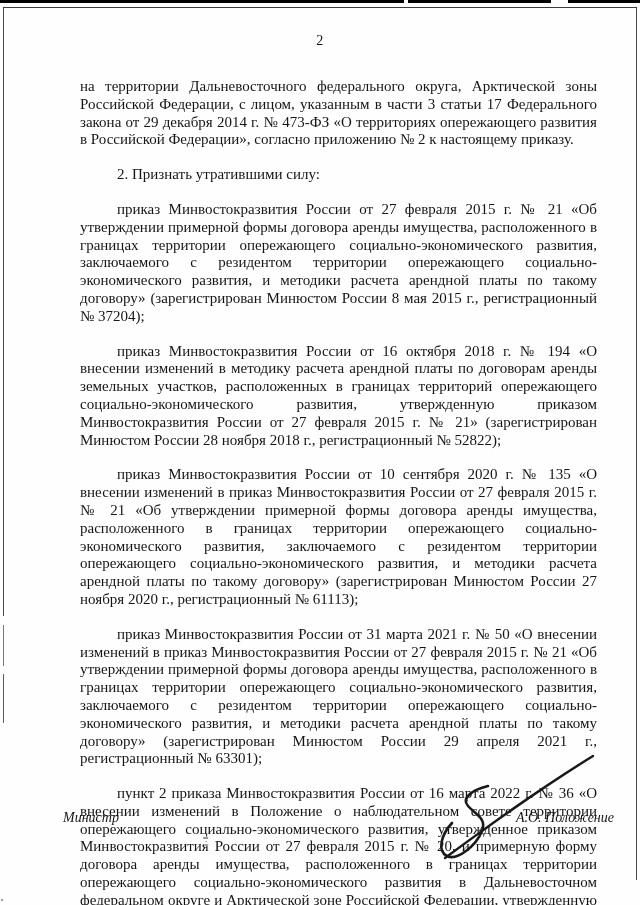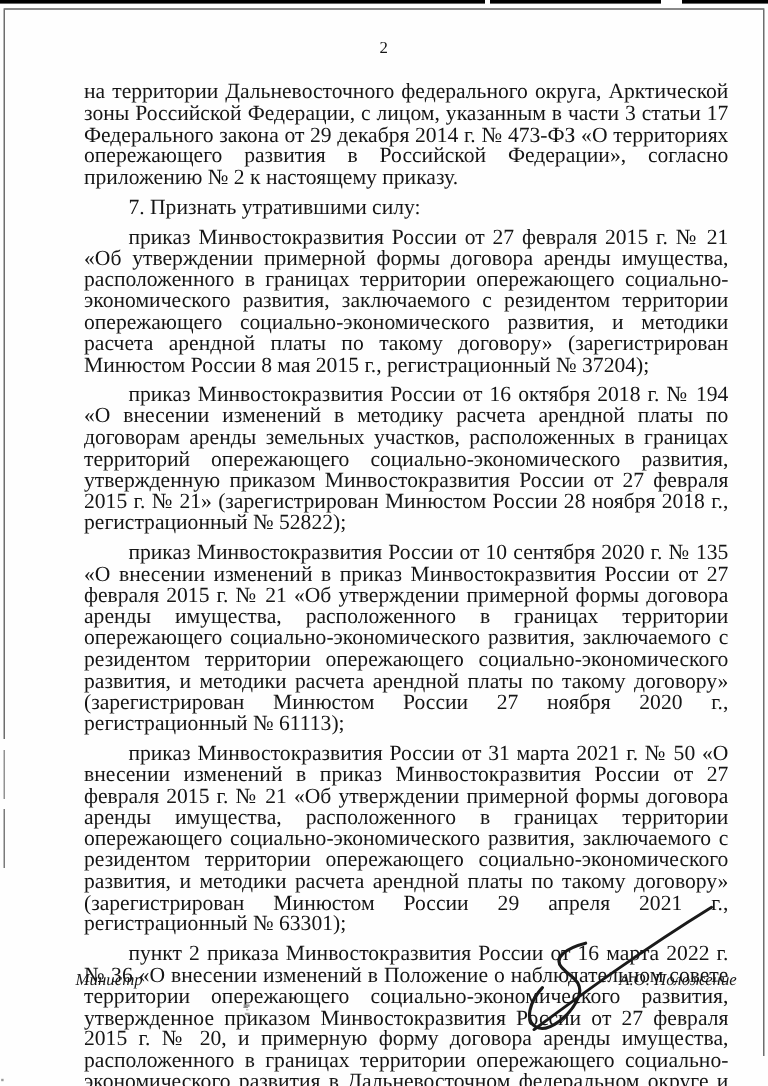--- a/index.html
+++ b/index.html
@@ -43,22 +43,22 @@
   .page-number {
     position: absolute; top: 33px; left: 0; width: 640px;
     text-align: center;
     font-size: 14px;
     letter-spacing: 0.5px;
   }
   .body-text {
     position: absolute; top: 61px; left: 63px; width: 551px;
   }
   .body-text p {
-    margin: 7px;
-    font-size: 18px;
+    margin: 17px;
+    font-size: 15px;
     line-height: 17.8px;
     text-align: justify;
     text-justify: inter-word;
   }
   .body-text p.ind { text-indent: 37px; }
   .sig-row {
     position: absolute; top: 810px; left: 63px; width: 551px;
     display: flex;
     justify-content: space-between;
     font-size: 14px;
@@ -91,21 +91,21 @@
 
   <div class="scan-top-bar"></div>
   <div class="frame-top"></div>
   <div class="frame-left"></div>
   <div class="frame-right"></div>
 
   <div class="page-number">2</div>
 
   <div class="body-text">
     <p class="cont">на территории Дальневосточного федерального округа, Арктической зоны Российской Федерации, с лицом, указанным в части 3 статьи 17 Федерального закона от 29 декабря 2014 г. № 473-ФЗ «О территориях опережающего развития в Российской Федерации», согласно приложению № 2 к настоящему приказу.</p>
-    <p class="ind">7. Признать утратившими силу:</p>
+    <p class="ind">2. Признать утратившими силу:</p>
     <p class="ind">приказ Минвостокразвития России от 27 февраля 2015 г. № 21 «Об утверждении примерной формы договора аренды имущества, расположенного в границах территории опережающего социально-экономического развития, заключаемого с резидентом территории опережающего социально-экономического развития, и методики расчета арендной платы по такому договору» (зарегистрирован Минюстом России 8 мая 2015 г., регистрационный № 37204);</p>
     <p class="ind">приказ Минвостокразвития России от 16 октября 2018 г. № 194 «О внесении изменений в методику расчета арендной платы по договорам аренды земельных участков, расположенных в границах территорий опережающего социально-экономического развития, утвержденную приказом Минвостокразвития России от 27 февраля 2015 г. № 21» (зарегистрирован Минюстом России 28 ноября 2018 г., регистрационный № 52822);</p>
     <p class="ind">приказ Минвостокразвития России от 10 сентября 2020 г. № 135 «О внесении изменений в приказ Минвостокразвития России от 27 февраля 2015 г. № 21 «Об утверждении примерной формы договора аренды имущества, расположенного в границах территории опережающего социально-экономического развития, заключаемого с резидентом территории опережающего социально-экономического развития, и методики расчета арендной платы по такому договору» (зарегистрирован Минюстом России 27 ноября 2020 г., регистрационный № 61113);</p>
     <p class="ind">приказ Минвостокразвития России от 31 марта 2021 г. № 50 «О внесении изменений в приказ Минвостокразвития России от 27 февраля 2015 г. № 21 «Об утверждении примерной формы договора аренды имущества, расположенного в границах территории опережающего социально-экономического развития, заключаемого с резидентом территории опережающего социально-экономического развития, и методики расчета арендной платы по такому договору» (зарегистрирован Минюстом России 29 апреля 2021 г., регистрационный № 63301);</p>
     <p class="ind">пункт 2 приказа Минвостокразвития России от 16 марта 2022 г. № 36 «О внесении изменений в Положение о наблюдательном совете территории опережающего социально-экономического развития, утвержденное приказом Минвостокразвития России от 27 февраля 2015 г. № 20, и примерную форму договора аренды имущества, расположенного в границах территории опережающего социально-экономического развития в Дальневосточном федеральном округе и Арктической зоне Российской Федерации, утвержденную приказом Минвостокразвития России от 27 февраля 2015 г. № 21» (зарегистрирован Минюстом России 14 апреля 2022 г., регистрационный № 68193).</p>
   </div>
 
   <div class="sig-row">
     <span>Министр</span>
     <span>А.О. Положение</span>

